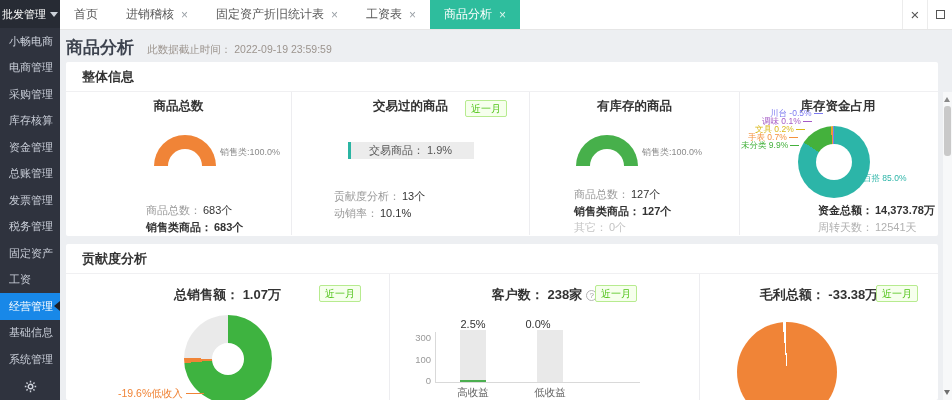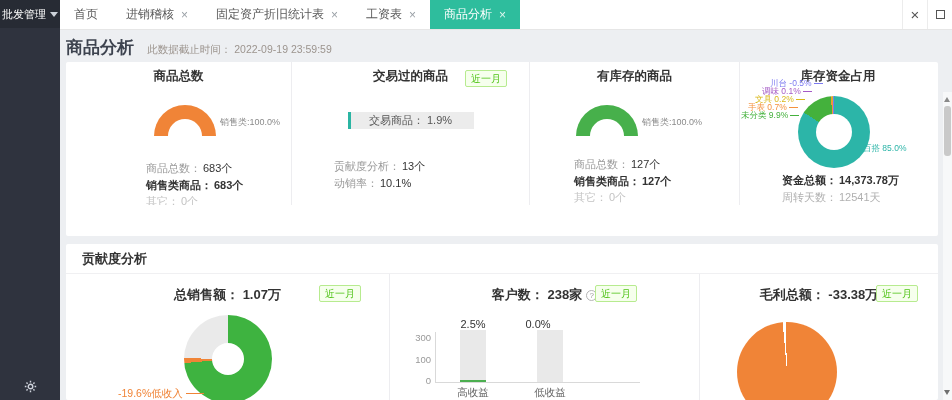--- a/index.html
+++ b/index.html
@@ -44,22 +44,22 @@
   .badge { position:absolute; font-size:10px; color:#52c41a; background:#f6ffed; border:1px solid #b7eb8f;
     border-radius:2px; padding:0 5px; line-height:15px; white-space:nowrap; }
   .p2 .badge { top:8px; right:22px; }
   
   .gauge-wrap { position:relative; width:62px; margin-top:20px; }
   .p1 .gauge-wrap { margin-left:88px; } .p3 .gauge-wrap { margin-left:46px; }
   .gauge { position:relative; width:62px; height:31px; border-radius:62px 62px 0 0; background:#ccc; }
   .gauge::after { content:""; position:absolute; left:14px; bottom:0; width:34px; height:17px; border-radius:34px 34px 0 0; background:#fff; }
   .gauge-label { position:absolute; left:66px; top:11px; font-size:9px; color:#8a8a8a; white-space:nowrap; }
   
-  .stats { font-size:11px; }
-  .p1 .stats { margin:24px 0 0 80px; } .p3 .stats { margin:20px 0 0 44px; }
+  .stats { font-size:11px;margin-left:36px; }
+  .p1 .stats { margin:36px 0 0 80px; } .p3 .stats { margin:20px 0 0 44px; }
   .stat { line-height:16.5px; white-space:nowrap; }
   .stat .s-label { color:#999; } .stat .s-value { color:#333; margin-left:2px; }
   .stat.bold .s-label, .stat.bold .s-value { color:#333; font-weight:bold; }
   .stat.muted .s-label, .stat.muted .s-value { color:#c3c3c3; }
   .stat.gray .s-label, .stat.gray .s-value { color:#b0b0b0; }
   
   .trade-bar { position:relative; width:126px; height:17px; background:#ececec; margin:27px auto 0; }
   .trade-fill { position:absolute; left:0; top:0; bottom:0; width:3px; background:#2bb5a3; }
   .trade-text { position:absolute; inset:0; text-align:center; line-height:17px; font-size:11px; color:#555; }
   .p2 .stats { margin:29px 0 0 42px; }
@@ -110,20 +110,38 @@
   .scroll-down { position:absolute; bottom:5px; left:1px; width:0; height:0; border-left:3.5px solid transparent; border-right:3.5px solid transparent; border-top:5px solid #6f6f6f; }
 </style>
 </head>
 <body>
 
 <aside class="sidebar">
   <div class="side-header">
     <span>批发管理</span>
     <span class="caret-down"></span>
   </div>
+  <nav>
+    <div class="side-item">小畅电商</div>
+    <div class="side-item">电商管理</div>
+    <div class="side-item">采购管理</div>
+    <div class="side-item">库存核算</div>
+    <div class="side-item">资金管理</div>
+    <div class="side-item">总账管理</div>
+    <div class="side-item">发票管理</div>
+    <div class="side-item">税务管理</div>
+    <div class="side-item">固定资产</div>
+    <div class="side-item">工资</div>
+    <div class="side-item active">
+      <span>经营管理</span>
+      <span class="arrow-left"></span>
+    </div>
+    <div class="side-item">基础信息</div>
+    <div class="side-item">系统管理</div>
+  </nav>
   <div class="side-gear">
     <svg width="13" height="13" viewBox="0 0 24 24">
       <g stroke="#cfd3dc" stroke-width="2.6" fill="none">
         <circle cx="12" cy="12" r="4.2"></circle>
         <path d="M12 1.5v3M12 19.5v3M1.5 12h3M19.5 12h3M4.6 4.6l2.1 2.1M17.3 17.3l2.1 2.1M19.4 4.6l-2.1 2.1M6.7 17.3l-2.1 2.1"></path>
       </g>
     </svg>
   </div>
 </aside>
 
@@ -154,20 +172,21 @@
     </div>
   </div>
 </header>
 
 <div class="page-head">
   <span class="page-title">商品分析</span>
   <span class="page-subtitle">此数据截止时间： 2022-09-19 23:59:59</span>
 </div>
 
 <section class="card card-overview">
+  <div class="card-head">整体信息</div>
   <div class="panels">
 
     <div class="panel p1">
       <div class="p-title">商品总数</div>
       <div class="gauge-wrap">
         <div class="gauge" style="background: rgb(240, 132, 55);"></div>
         <span class="gauge-label">销售类:100.0%</span>
       </div>
       <div class="stats">
         <div class="stat"><span class="s-label">商品总数：</span><span class="s-value">683个</span></div>

